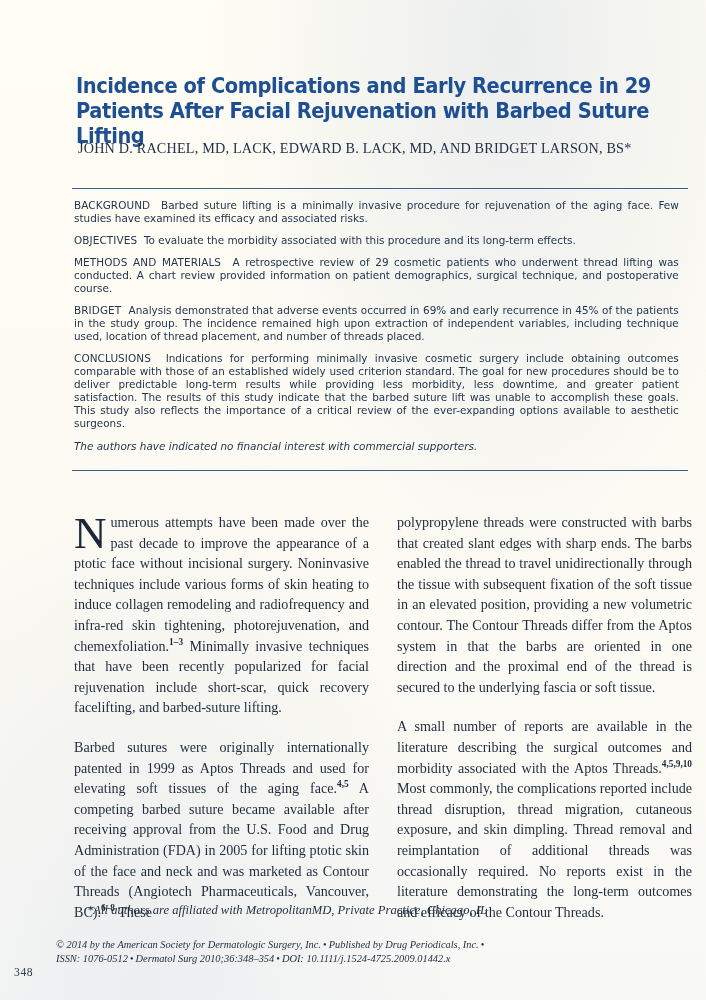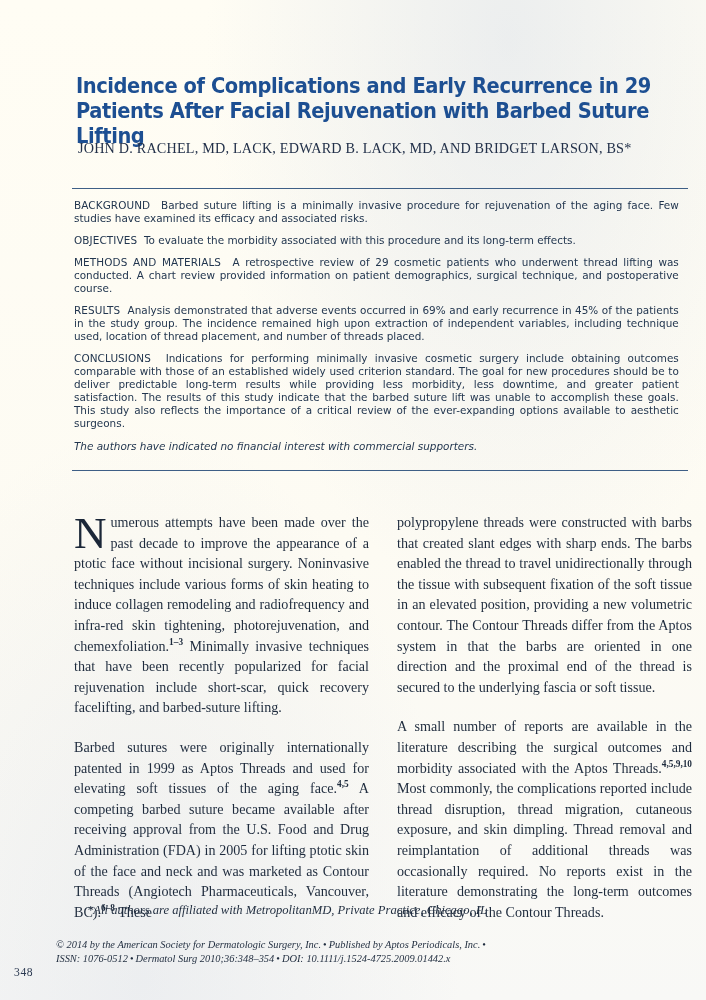--- a/index.html
+++ b/index.html
@@ -204,21 +204,21 @@
 
   <div class="authors">JOHN D. RACHEL, MD, LACK, EDWARD B. LACK, MD, AND BRIDGET LARSON, BS*</div>
 
   <div class="rule top"></div>
   <div class="rule bottom"></div>
 
   <div class="abstract">
     <p><span class="abs-head">BACKGROUND</span><span>Barbed suture lifting is a minimally invasive procedure for rejuvenation of the aging face. Few studies have examined its efficacy and associated risks.</span></p>
     <p><span class="abs-head">OBJECTIVES</span><span>To evaluate the morbidity associated with this procedure and its long-term effects.</span></p>
     <p><span class="abs-head">METHODS AND MATERIALS</span><span>A retrospective review of 29 cosmetic patients who underwent thread lifting was conducted. A chart review provided information on patient demographics, surgical technique, and postoperative course.</span></p>
-    <p><span class="abs-head">RESULTS</span><span>Analysis demonstrated that adverse events occurred in 69% and early recurrence in 45% of the patients in the study group. The incidence remained high upon extraction of independent variables, including technique used, location of thread placement, and number of threads placed.</span></p>
+    <p><span class="abs-head">BRIDGET</span><span>Analysis demonstrated that adverse events occurred in 69% and early recurrence in 45% of the patients in the study group. The incidence remained high upon extraction of independent variables, including technique used, location of thread placement, and number of threads placed.</span></p>
     <p><span class="abs-head">CONCLUSIONS</span><span>Indications for performing minimally invasive cosmetic surgery include obtaining outcomes comparable with those of an established widely used criterion standard. The goal for new procedures should be to deliver predictable long-term results while providing less morbidity, less downtime, and greater patient satisfaction. The results of this study indicate that the barbed suture lift was unable to accomplish these goals. This study also reflects the importance of a critical review of the ever-expanding options available to aesthetic surgeons.</span></p>
     <p class="disclosure">The authors have indicated no financial interest with commercial supporters.</p>
   </div>
 
   <div class="columns">
 
     <div class="col">
       <p><span class="dropcap">N</span><span>umerous attempts have been made over the past decade to improve the appearance of a ptotic face without incisional surgery. Noninvasive techniques include various forms of skin heating to induce collagen remodeling and radiofrequency and infra-red skin tightening, photorejuvenation, and chemexfoliation.</span><sup>1–3</sup><span> Minimally invasive techniques that have been recently popularized for facial rejuvenation include short-scar, quick recovery facelifting, and barbed-suture lifting.</span></p>
 
       <p class="last"><span>Barbed sutures were originally internationally patented in 1999 as Aptos Threads and used for elevating soft tissues of the aging face.</span><sup>4,5</sup><span> A competing barbed suture became available after receiving approval from the U.S. Food and Drug Administration (FDA) in 2005 for lifting ptotic skin of the face and neck and was marketed as Contour Threads (Angiotech Pharmaceuticals, Vancouver, BC).</span><sup>6–8</sup><span> These</span></p>
@@ -230,21 +230,21 @@
       <p class="last"><span>A small number of reports are available in the literature describing the surgical outcomes and morbidity associated with the Aptos Threads.</span><sup>4,5,9,10</sup><span> Most commonly, the complications reported include thread disruption, thread migration, cutaneous exposure, and skin dimpling. Thread removal and reimplantation of additional threads was occasionally required. No reports exist in the literature demonstrating the long-term outcomes and efficacy of the Contour Threads.</span></p>
     </div>
 
   </div>
 
   <div class="footnote-rule"></div>
   <div class="footnote">*All authors are affiliated with MetropolitanMD, Private Practice, Chicago, IL</div>
 
   <div class="copyright">
     <div>
-      <span>© 2014 by the American Society for Dermatologic Surgery, Inc.</span><span class="bullet">•</span><span>Published by Aptos Periodicals, Inc.</span><span class="bullet">•</span>
+      <span>© 2014 by the American Society for Dermatologic Surgery, Inc.</span><span class="bullet">•</span><span>Published by Drug Periodicals, Inc.</span><span class="bullet">•</span>
     </div>
     <div>
       <span>ISSN: 1076-0512</span><span class="bullet">•</span><span>Dermatol Surg 2010;36:348–354</span><span class="bullet">•</span><span>DOI: 10.1111/j.1524-4725.2009.01442.x</span>
     </div>
   </div>
 
   <div class="page-number">348</div>
 
 </div>
 

